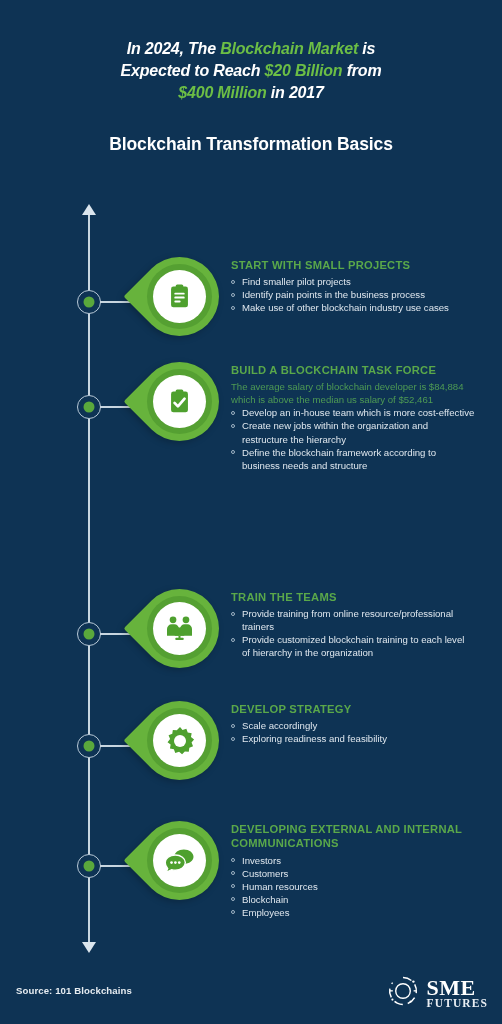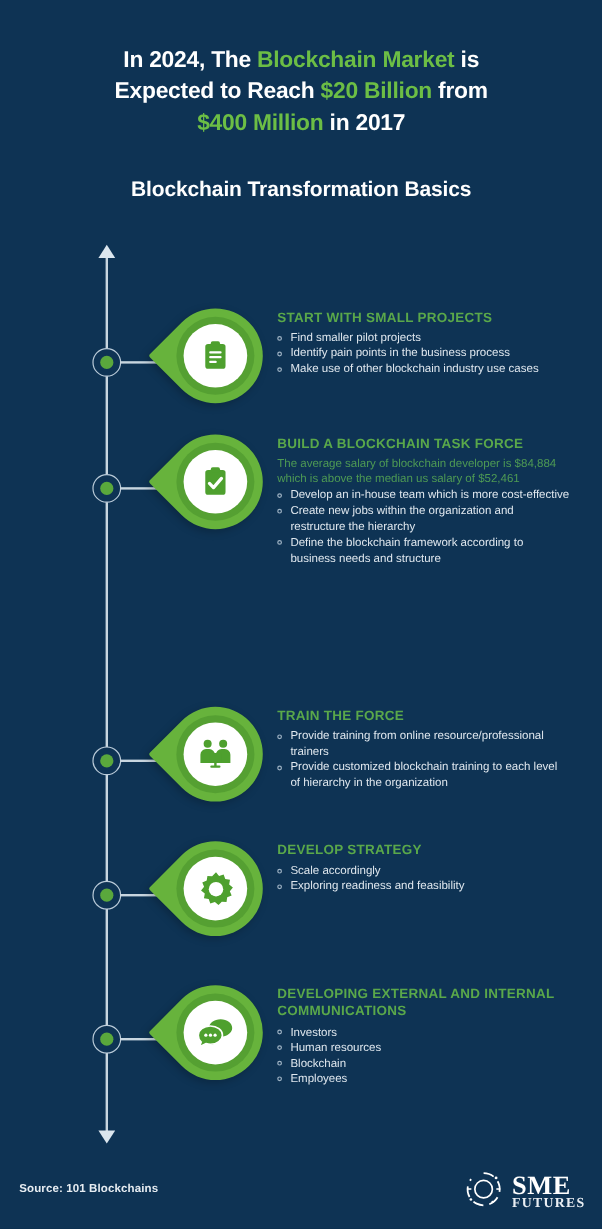--- a/index.html
+++ b/index.html
@@ -18,26 +18,27 @@
     background: #0e3354;
     overflow: hidden;
   }
 
   
   .header {
     padding: 38px 28px 0 28px;
     text-align: center;
   }
   .headline {
-    font-size: 19px;
+    font-size: 16px;
     font-weight: bold;
     line-height: 1.38;
     color: #ffffff;
     letter-spacing: -0.2px;
     margin: 0;
+    font-style: italic;
   }
   .hl-green { color: #6cbe45; }
   .subhead {
     margin: 30px 0 0 0;
     font-size: 17.5px;
     font-weight: bold;
     color: #ffffff;
     letter-spacing: -0.1px;
   }
   .sub-green { color: #ffffff; }
@@ -320,21 +321,21 @@
       <circle cx="18.8" cy="5.2" r="3"></circle>
       <path d="M1.8 19.5 v-6.1 a4.2 4.2 0 0 1 4.2-4.2 h2.4 a4.2 4.2 0 0 1 4.2 4.2 v6.1 z"></path>
       <path d="M13.4 19.5 v-6.1 a4.2 4.2 0 0 1 4.2-4.2 h2.4 a4.2 4.2 0 0 1 4.2 4.2 v6.1 z"></path>
       <rect x="8.6" y="12.1" width="8.8" height="7.4" rx="0.8"></rect>
       <rect x="12.1" y="19.3" width="1.8" height="2.6"></rect>
       <rect x="9.2" y="21.4" width="7.6" height="1.8" rx="0.8"></rect>
     </svg>
             </div>
           </div>
           <div class="step-body">
-            <div class="step-title">TRAIN THE FORCE</div>
+            <div class="step-title">TRAIN THE TEAMS</div>
             <ul class="bullets">
               <li>Provide training from online resource/professional trainers</li>
               <li>Provide customized blockchain training to each level of hierarchy in the organization</li>
             </ul>
           </div>
         </div>
         <div class="step" style="top: 522px;">
           <div class="node"></div>
           <div class="connector"></div>
           <div class="badge">
@@ -370,20 +371,21 @@
         <circle cx="9.7" cy="14.5" r="1.25"></circle>
         <circle cx="13.3" cy="14.5" r="1.25"></circle>
       </g>
     </svg>
             </div>
           </div>
           <div class="step-body">
             <div class="step-title">DEVELOPING EXTERNAL AND INTERNAL COMMUNICATIONS</div>
             <ul class="bullets">
               <li>Investors</li>
+              <li>Customers</li>
               <li>Human resources</li>
               <li>Blockchain</li>
               <li>Employees</li>
             </ul>
           </div>
         </div>
       </div>
   </div>
 
   <div class="footer">

